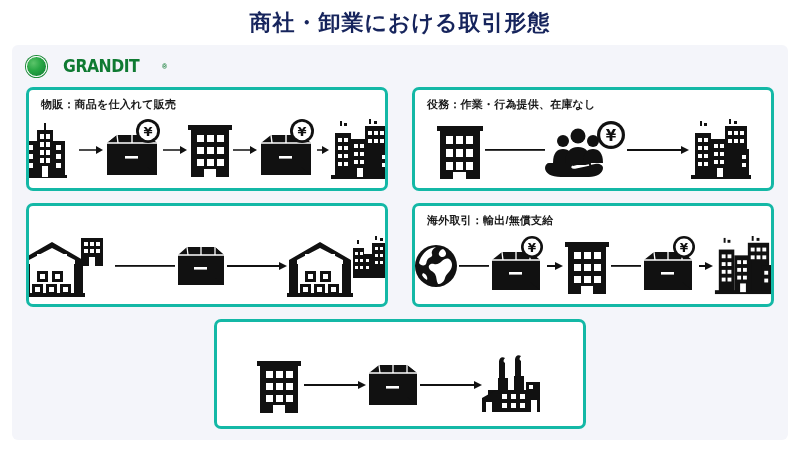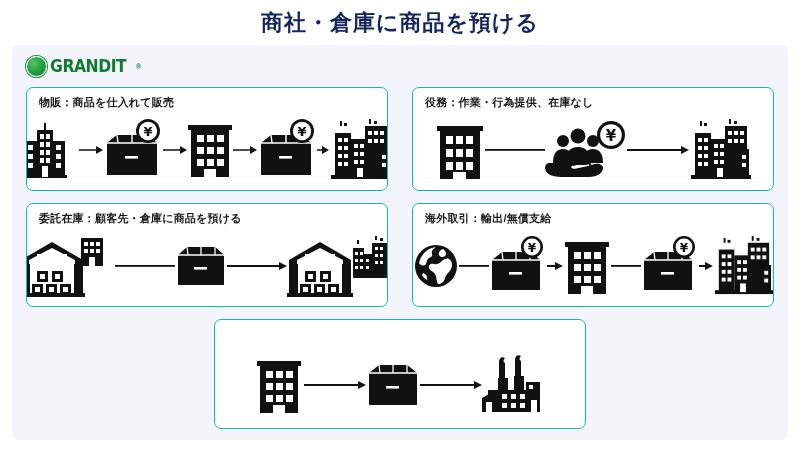--- a/index.html
+++ b/index.html
@@ -47,21 +47,21 @@
     box-sizing: border-box;
   }
   
   .logo {
     position: absolute;
     top: 10px;
     left: 14px;
     height: 22px;
     display: flex;
     align-items: center;
-    gap: 3px;
+    gap: 16px;
   }
   .logo-mark {
     width: 19px;
     height: 19px;
     border-radius: 50%;
     background: radial-gradient(circle at 34% 32%, #5cc46a 0%, #28a745 42%, #0f7a32 100%);
     border: 1.5px solid #ffffff;
     box-shadow: 0 0 0 1px #1f8b3a;
     flex: none;
   }
@@ -77,21 +77,21 @@
   .logo-tm {
     font-size: 7px;
     color: #0f7a32;
     vertical-align: super;
     font-weight: bold;
   }
   
   .panel {
     position: absolute;
     background: #ffffff;
-    border: 1px solid #14b8a6;
+    border: 3px solid #14b8a6;
     border-radius: 7px;
     box-sizing: border-box;
     overflow: hidden;
     text-decoration: underline;
   }
   .panel-label {
     position: absolute;
     top: 7px;
     left: 12px;
     font-size: 11px;
@@ -119,21 +119,21 @@
 
   
   .fig { flex: none; display: block; }
   .arrow { flex: none; display: block; }
 </style>
 </head>
 <body>
 
 <div class="slide">
 
-  <div class="slide-title">商社・倉庫に商品を預ける</div>
+  <div class="slide-title">商社・卸業における取引形態</div>
 
   <div class="board">
 
     <div class="logo">
       <span class="logo-mark"></span>
       <span class="logo-text">GRANDIT</span>
       <span class="logo-tm">®</span>
     </div>
 
     <div class="panel p1">
@@ -370,21 +370,20 @@
             <rect x="28" y="49" width="6" height="9"></rect>
             <rect x="53" y="36" width="4" height="4"></rect>
               <rect x="53" y="44" width="4" height="4"></rect>
           </g>
         </svg>
 
       </div>
     </div>
 
     <div class="panel p3">
-      <div class="panel-label">委託在庫：顧客先・倉庫に商品を預ける</div>
       <div class="panel-figure">
 
         <svg class="fig" width="96" height="64" viewBox="0 0 96 64">
           <g fill="#111">
             <rect x="62" y="4" width="22" height="28"></rect>
           </g>
           <g fill="#fff">
             <rect x="65" y="8" width="4" height="4"></rect>
               <rect x="71" y="8" width="4" height="4"></rect>
               <rect x="77" y="8" width="4" height="4"></rect>

